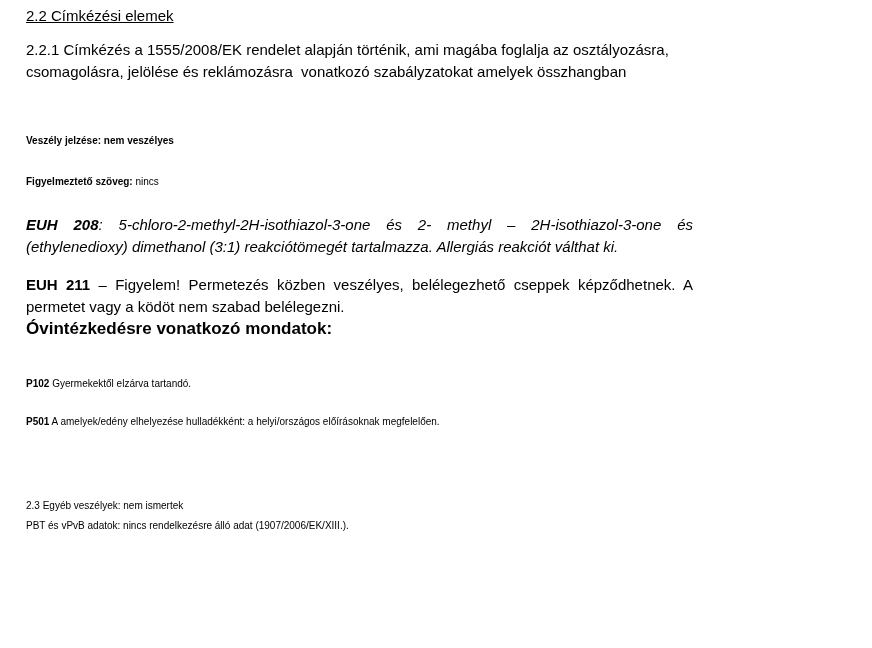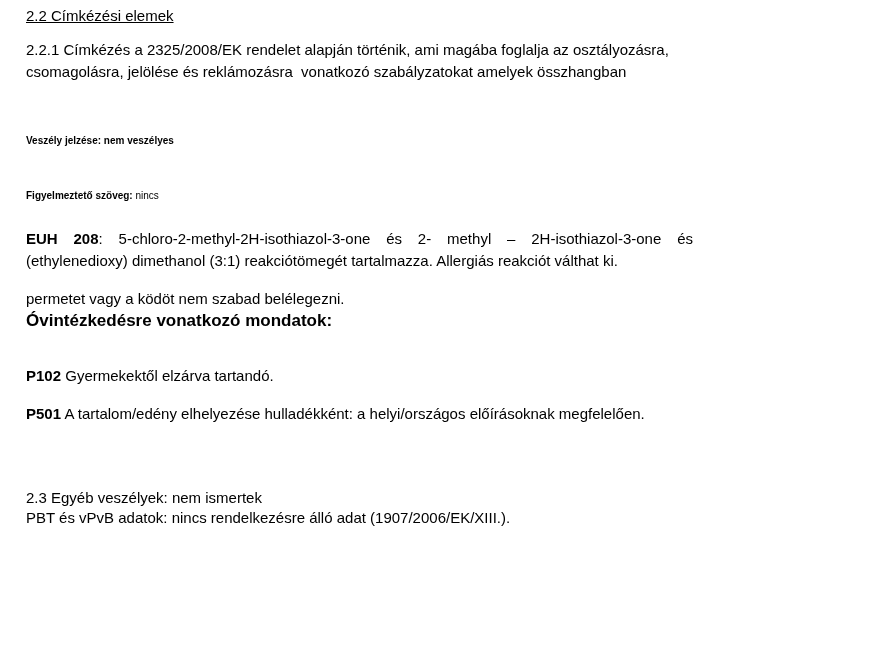--- a/index.html
+++ b/index.html
@@ -31,70 +31,71 @@
   .t-label .line {
     font-size: 10px;
     line-height: 20px;
   }
   .t-heading .line {
     font-size: 17px;
     line-height: 21px;
     font-weight: bold;
   }
   .t-body .line {
-    font-size: 15px;
+    font-size: 10px;
     line-height: 20px;
   }
 
   
   [data-name="para-2-2-1"]            { margin-top: 13px; }
   [data-name="hazard-symbol-line"]    { margin-top: 48px; }
-  [data-name="signal-word-line"]      { margin-top: 35px; }
+  [data-name="signal-word-line"]      { margin-top: 21px; }
   [data-name="heading-warning-phrases"]{ margin-top: 35px; }
-  [data-name="euh-208-paragraph"]     { margin-top: 22px; }
+  [data-name="euh-208-paragraph"]     { margin-top: 22px; font-style: italic; }
   [data-name="euh-211-paragraph"]     { margin-top: 16px; }
   [data-name="heading-precaution-phrases"]{ margin-top: 0; }
   [data-name="p102-line"]             { margin-top: 35px; }
   [data-name="p501-line"]             { margin-top: 18px; }
   [data-name="section-2-3-line"]      { margin-top: 64px; }
   [data-name="pbt-line"]              { }
 </style>
 </head>
 <body>
 
 <div class="page" data-name="document-page">
   <div data-name="document-body">
       <div class="block t-title" data-name="heading-2-2">
         <div class="line" data-name="text-line"><span data-name="text-segment">2.2 Címkézési elemek</span></div>
       </div>
       <div class="block t-para" data-name="para-2-2-1">
-        <div class="line" data-name="text-line"><span data-name="text-segment">2.2.1 Címkézés a 2325/2008/EK rendelet alapján történik, ami magába foglalja az osztályozásra,</span></div>
+        <div class="line" data-name="text-line"><span data-name="text-segment">2.2.1 Címkézés a 1555/2008/EK rendelet alapján történik, ami magába foglalja az osztályozásra,</span></div>
         <div class="line" data-name="text-line"><span data-name="text-segment">csomagolásra, jelölése és reklámozásra&nbsp; vonatkozó szabályzatokat amelyek összhangban</span></div>
       </div>
       <div class="block t-label" data-name="hazard-symbol-line">
         <div class="line" data-name="text-line"><span class="b" data-name="bold-text-segment">Veszély jelzése: nem veszélyes</span></div>
       </div>
       <div class="block t-label" data-name="signal-word-line">
         <div class="line" data-name="text-line"><span class="b" data-name="bold-text-segment">Figyelmeztető szöveg:</span><span data-name="text-segment"> nincs</span></div>
       </div>
       <div class="block t-para" data-name="euh-208-paragraph">
         <div class="line jline" data-name="text-line"><span class="b" data-name="bold-text-segment">EUH 208</span><span data-name="text-segment">: 5-chloro-2-methyl-2H-isothiazol-3-one és 2- methyl – 2H-isothiazol-3-one és</span></div>
         <div class="line" data-name="text-line"><span data-name="text-segment">(ethylenedioxy) dimethanol (3:1) reakciótömegét tartalmazza. Allergiás reakciót válthat ki.</span></div>
       </div>
       <div class="block t-para" data-name="euh-211-paragraph">
+        <div class="line jline" data-name="text-line"><span class="b" data-name="bold-text-segment">EUH 211</span><span data-name="text-segment"> – Figyelem! Permetezés közben veszélyes, belélegezhető cseppek képződhetnek. A</span></div>
         <div class="line" data-name="text-line"><span data-name="text-segment">permetet vagy a ködöt nem szabad belélegezni.</span></div>
       </div>
       <div class="block t-heading" data-name="heading-precaution-phrases">
         <div class="line" data-name="text-line"><span class="b" data-name="bold-text-segment">Óvintézkedésre vonatkozó mondatok:</span></div>
       </div>
       <div class="block t-body" data-name="p102-line">
         <div class="line" data-name="text-line"><span class="b" data-name="bold-text-segment">P102</span><span data-name="text-segment"> Gyermekektől elzárva tartandó.</span></div>
       </div>
       <div class="block t-body" data-name="p501-line">
-        <div class="line" data-name="text-line"><span class="b" data-name="bold-text-segment">P501</span><span data-name="text-segment"> A tartalom/edény elhelyezése hulladékként: a helyi/országos előírásoknak megfelelően.</span></div>
+        <div class="line" data-name="text-line"><span class="b" data-name="bold-text-segment">P501</span><span data-name="text-segment"> A amelyek/edény elhelyezése hulladékként: a helyi/országos előírásoknak megfelelően.</span></div>
       </div>
       <div class="block t-body" data-name="section-2-3-line">
         <div class="line" data-name="text-line"><span data-name="text-segment">2.3 Egyéb veszélyek: nem ismertek</span></div>
       </div>
       <div class="block t-body" data-name="pbt-line">
         <div class="line" data-name="text-line"><span data-name="text-segment">PBT és vPvB adatok: nincs rendelkezésre álló adat (1907/2006/EK/XIII.).</span></div>
       </div>
     </div>
 </div>
 

